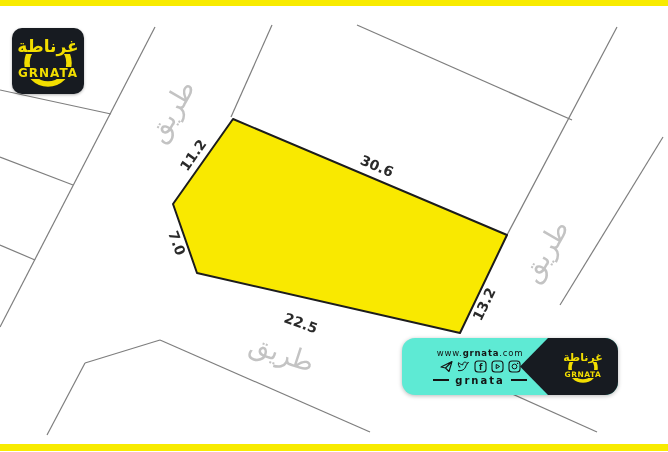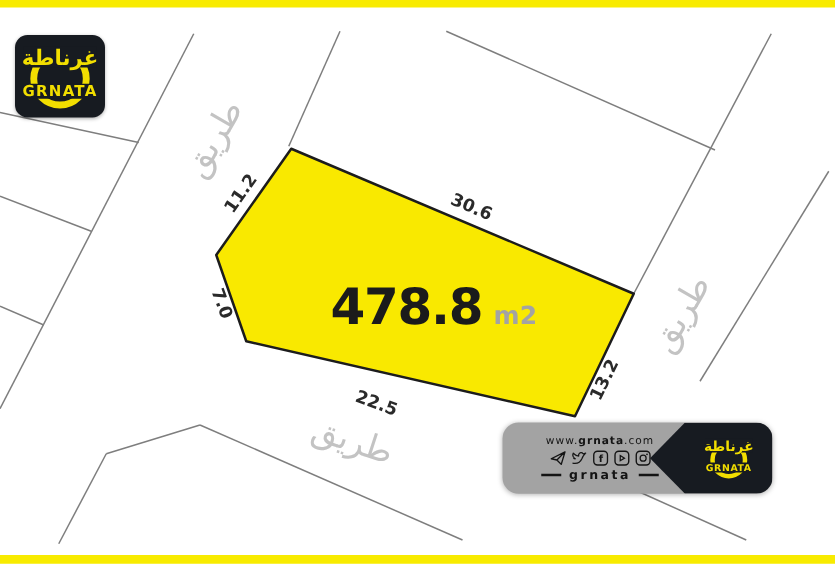--- a/index.html
+++ b/index.html
@@ -17,21 +17,21 @@
   .area-wrap{position:absolute;left:347px;top:246px;transform:translate(-50%,-50%);
     display:flex;align-items:baseline;gap:9px;white-space:nowrap;}
   .area-val{font-size:40px;font-weight:700;color:#1b1b1b;letter-spacing:-1px;}
   .area-unit{font-size:20px;font-weight:600;color:#a3a3a3;}
 
   
   .logo-box{position:absolute;left:12px;top:28px;width:72px;height:66px;border-radius:10px;
     background:#171B21;box-shadow:0 1px 3px rgba(0,0,0,.3);}
   
   .banner{position:absolute;left:402px;top:338px;width:216px;height:57px;border-radius:13px;
-    background:#a3a3a3;box-shadow:0 1px 4px rgba(0,0,0,.28);overflow:hidden;}
+    background:#5eead4;box-shadow:0 1px 4px rgba(0,0,0,.28);overflow:hidden;}
   .banner-left{position:absolute;left:14px;top:0;width:128px;height:100%;
     display:flex;flex-direction:column;justify-content:center;align-items:center;gap:2px;}
   .site{font-size:8.5px;letter-spacing:.8px;color:#141414;}
   .site b{font-weight:700;}
   .icons{display:flex;gap:4px;align-items:center;}
   .handle{display:flex;align-items:center;gap:6px;font-size:10px;font-weight:700;
     letter-spacing:2px;color:#141414;}
   .handle::before,.handle::after{content:"";display:block;width:16px;height:1.4px;background:#141414;}
   .banner-black{position:absolute;right:0;top:0;width:100px;height:100%;background:#171B21;
     clip-path:polygon(30% 0,100% 0,100% 100%,30% 100%,2% 50%);}
@@ -66,24 +66,20 @@
   <span class="lbl dim" style="left:193px;top:155px;transform:translate(-50%,-50%) rotate(-55deg);">11.2</span>
   <span class="lbl dim" style="left:377px;top:166px;transform:translate(-50%,-50%) rotate(23deg);">30.6</span>
   <span class="lbl dim" style="left:484px;top:304px;transform:translate(-50%,-50%) rotate(-64deg);">13.2</span>
   <span class="lbl dim" style="left:301px;top:323px;transform:translate(-50%,-50%) rotate(20deg);">22.5</span>
   <span class="lbl dim" style="left:177px;top:243px;transform:translate(-50%,-50%) rotate(70deg);">7.0</span>
 
   <span class="lbl road" style="left:171px;top:111px;transform:translate(-50%,-50%) rotate(-60deg);">طريق</span>
   <span class="lbl road" style="left:545px;top:251px;transform:translate(-50%,-50%) rotate(-60deg);">طريق</span>
   <span class="lbl road" style="left:282px;top:353px;transform:translate(-50%,-50%) rotate(18deg);">طريق</span>
 
-  <div class="area-wrap">
-    <span class="area-val">478.8</span>
-    <span class="area-unit">m2</span>
-  </div>
 
   <div class="logo-box">
     <svg width="72" height="66" viewBox="0 0 72 66">
       <circle cx="36" cy="35" r="21" fill="none" stroke="#F2DE00" stroke-width="5.5"></circle>
       <rect x="7" y="9" width="58" height="17" fill="#171B21"></rect>
       <text x="36" y="24" text-anchor="middle" font-size="17" font-weight="700" fill="#F2DE00" font-family="DejaVu Sans, sans-serif">غرناطة</text>
       <rect x="9" y="39" width="54" height="12" fill="#171B21"></rect>
       <text x="36" y="49" text-anchor="middle" font-size="12" font-weight="700" fill="#F2DE00" letter-spacing="1" font-family="DejaVu Sans, sans-serif">GRNATA</text>
     </svg>
   </div>

